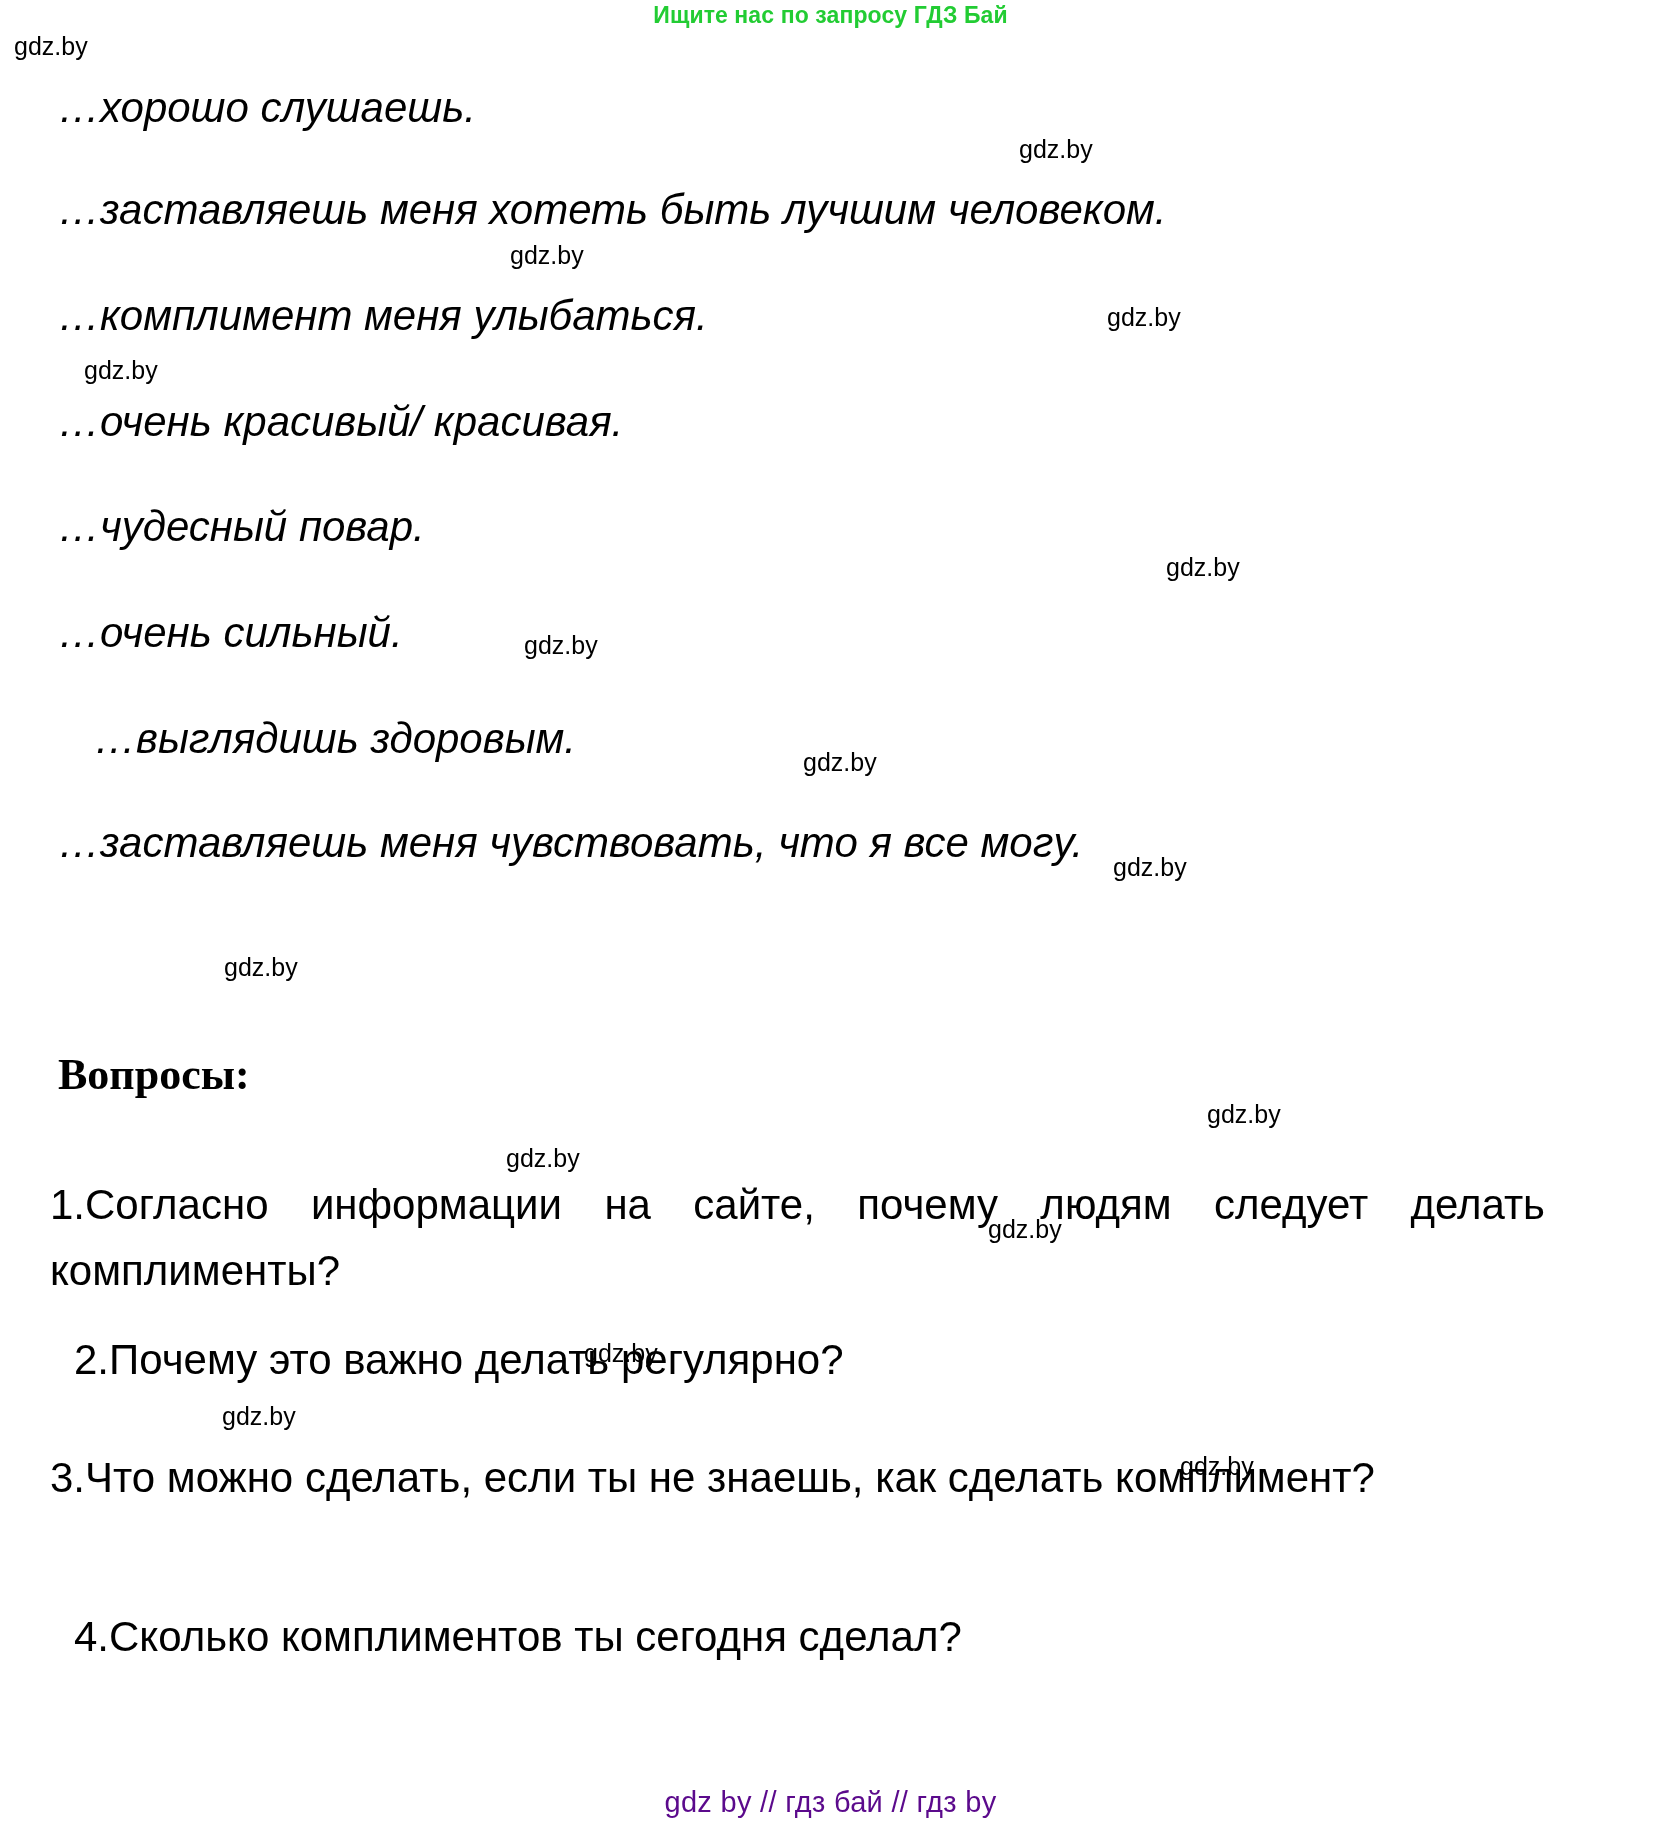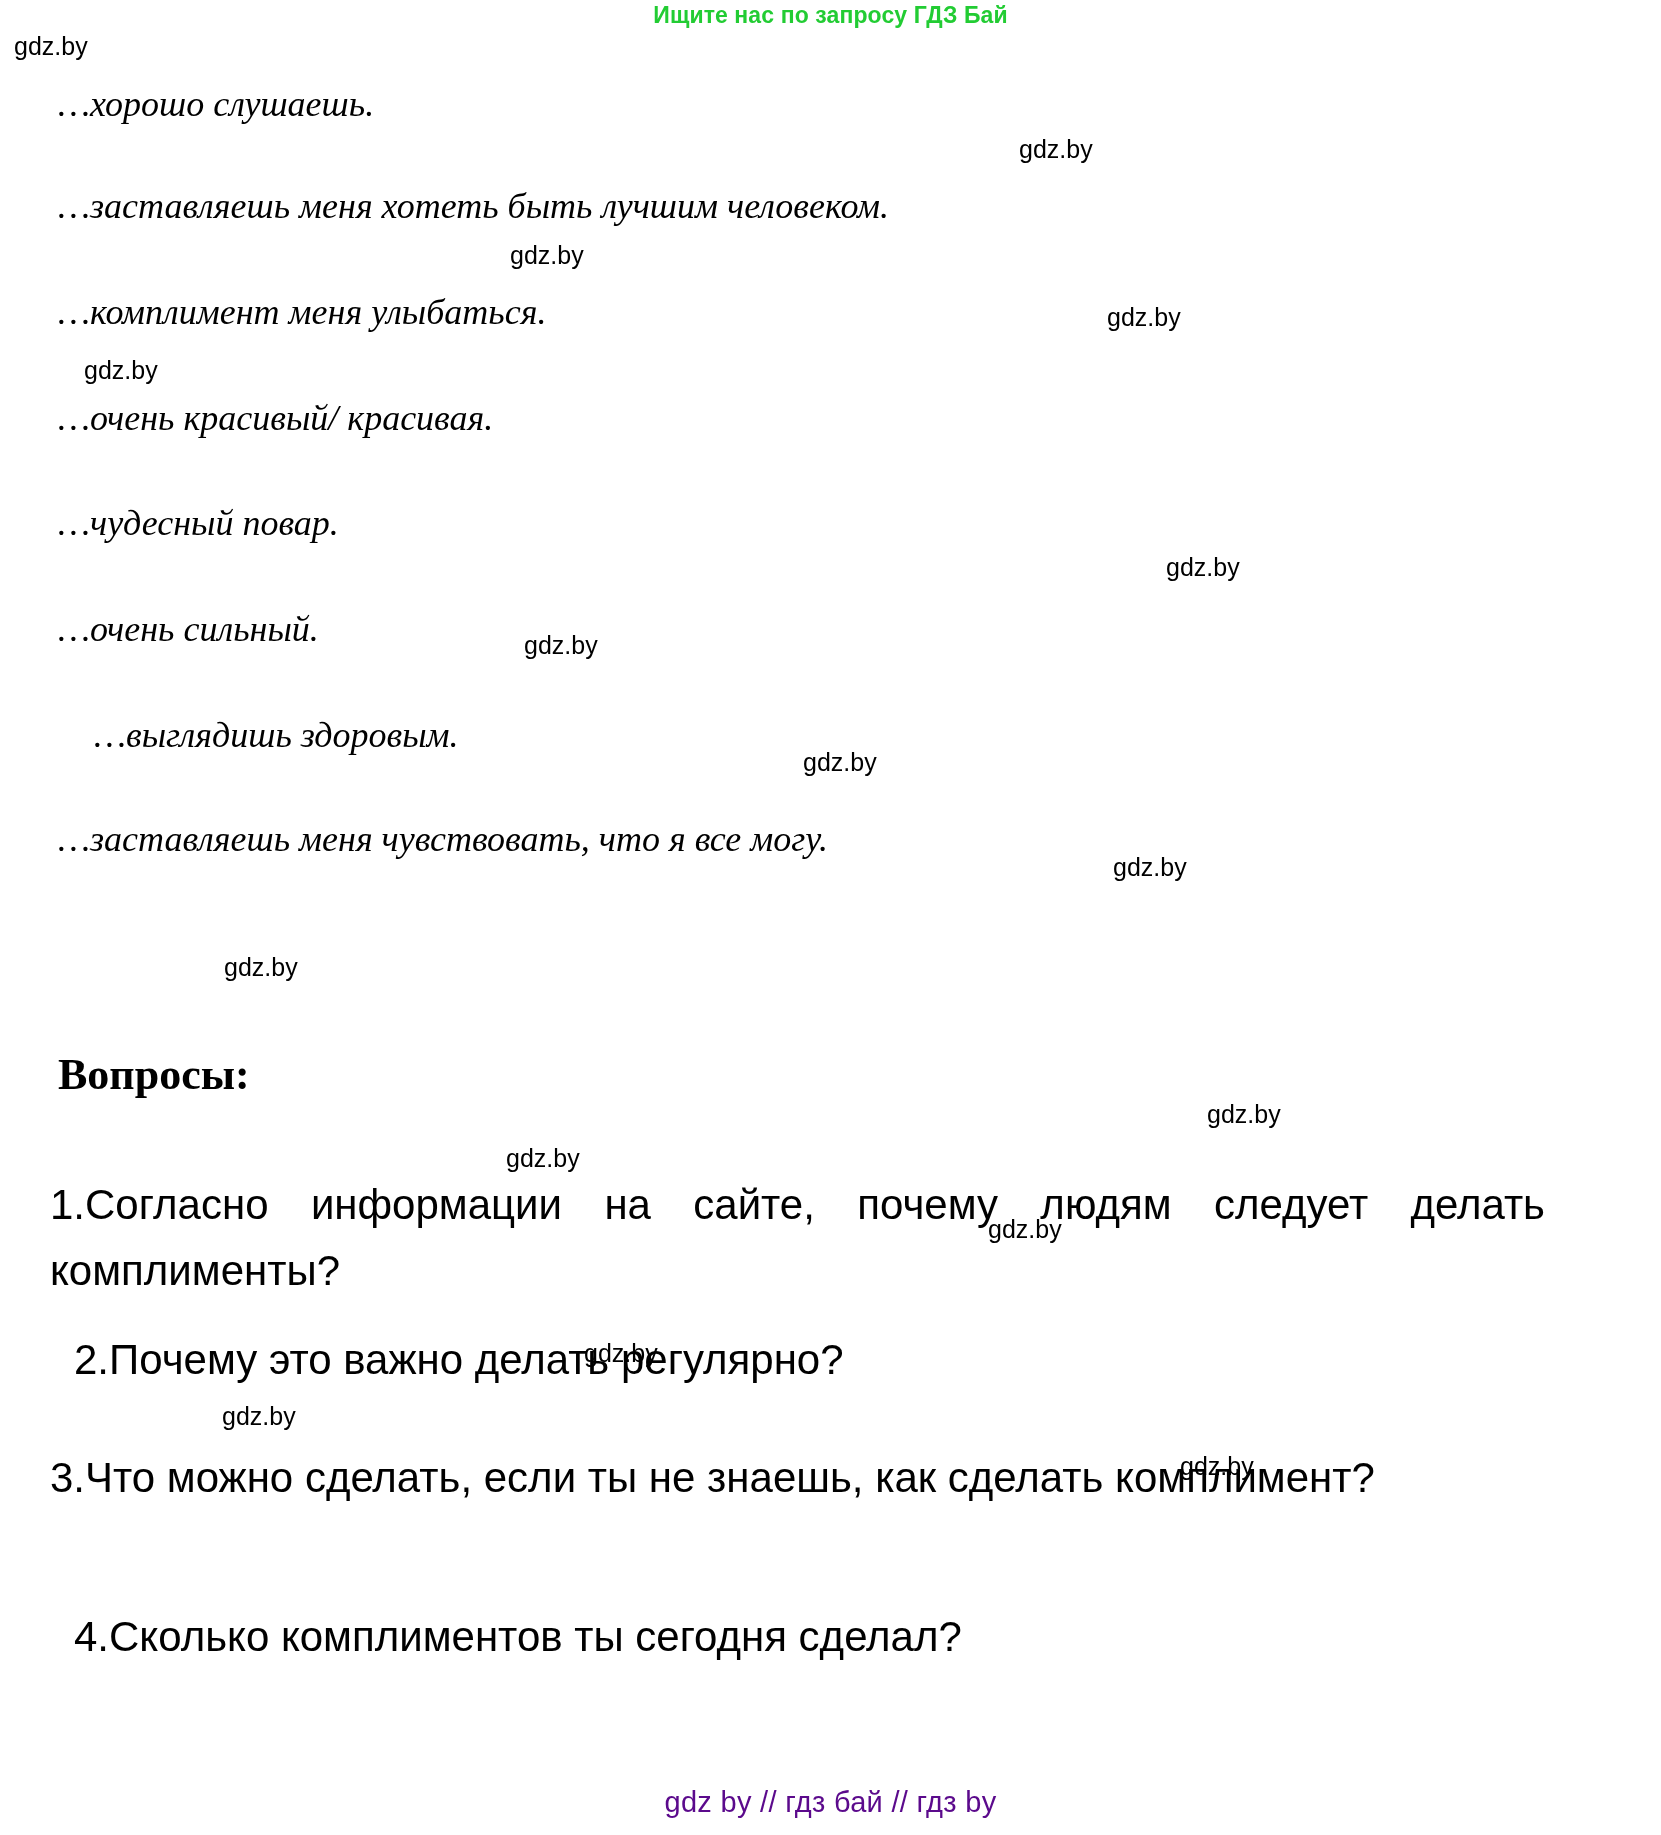--- a/index.html
+++ b/index.html
@@ -52,23 +52,23 @@
 
   
   .content {
     position: absolute;
     left: 52px;
     top: 76px;
     width: 1540px;
   }
 
   .line {
-    font-family: Liberation Serif, serif;
+    font-family: Liberation Sans, sans-serif;
     font-style: italic;
-    font-size: 36px;
+    font-size: 42px;
     font-weight: 400;
     line-height: 1.04;
     white-space: nowrap;
     color: #000;
   }
 
   .l1  { position: absolute; left: 6px;  top: 10px; }
   .l2  { position: absolute; left: 6px;  top: 112px; }
   .l3  { position: absolute; left: 6px;  top: 218px; }
   .l4  { position: absolute; left: 6px;  top: 324px; }

